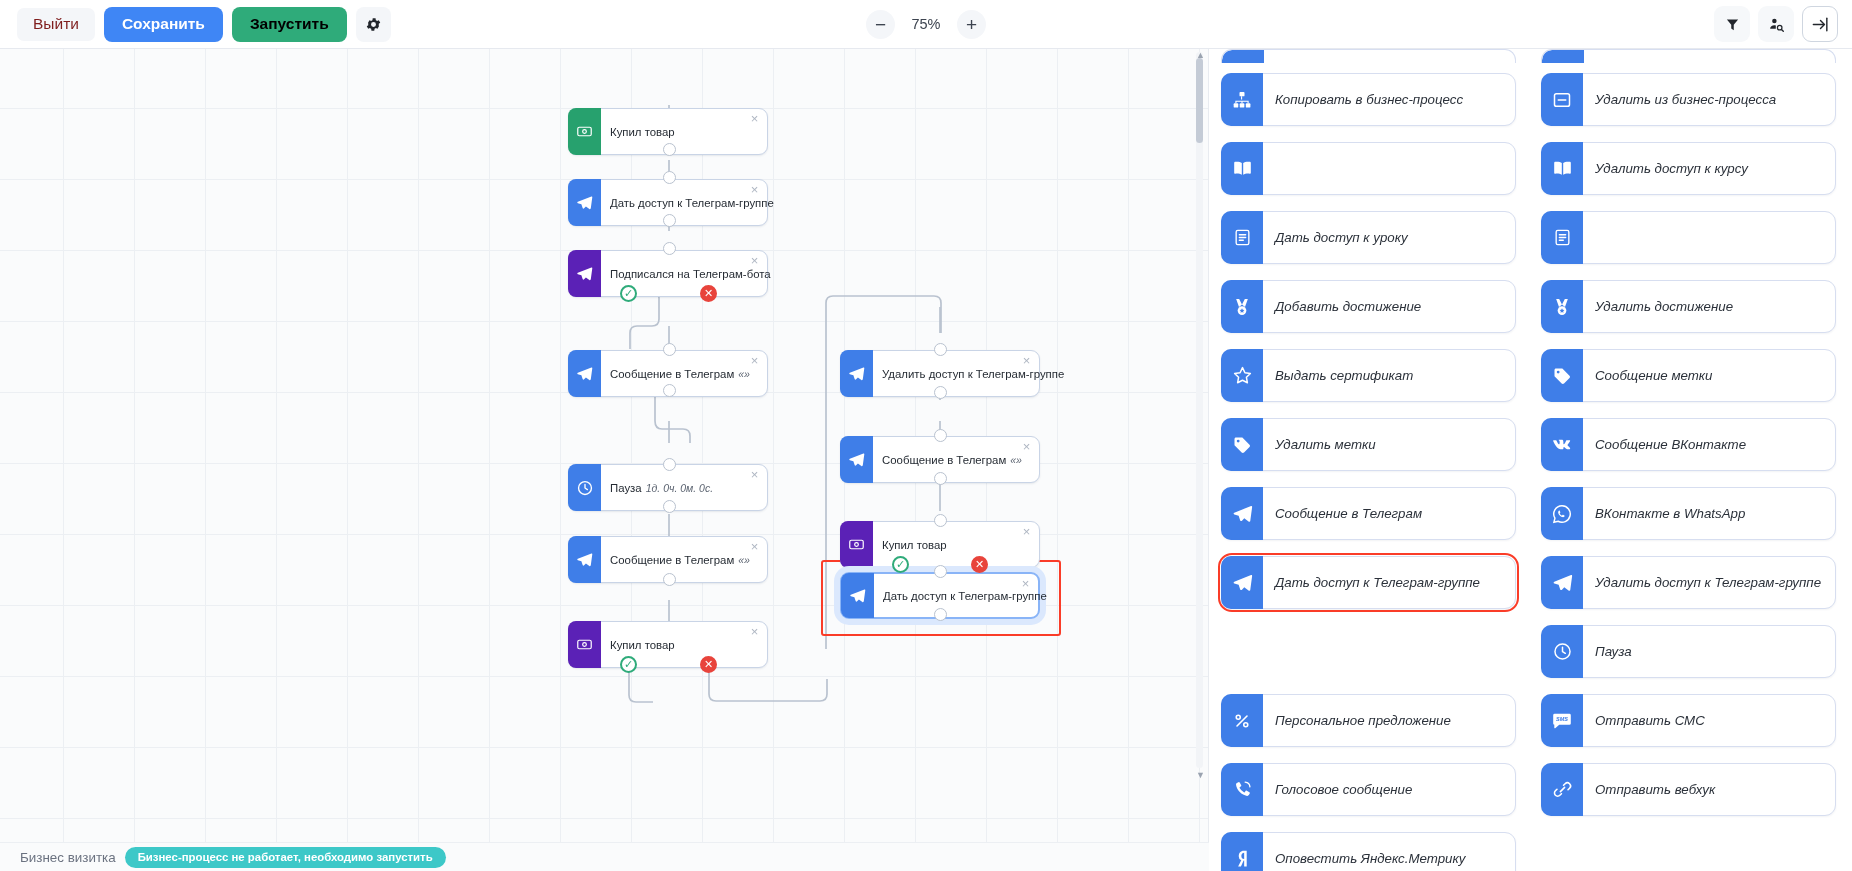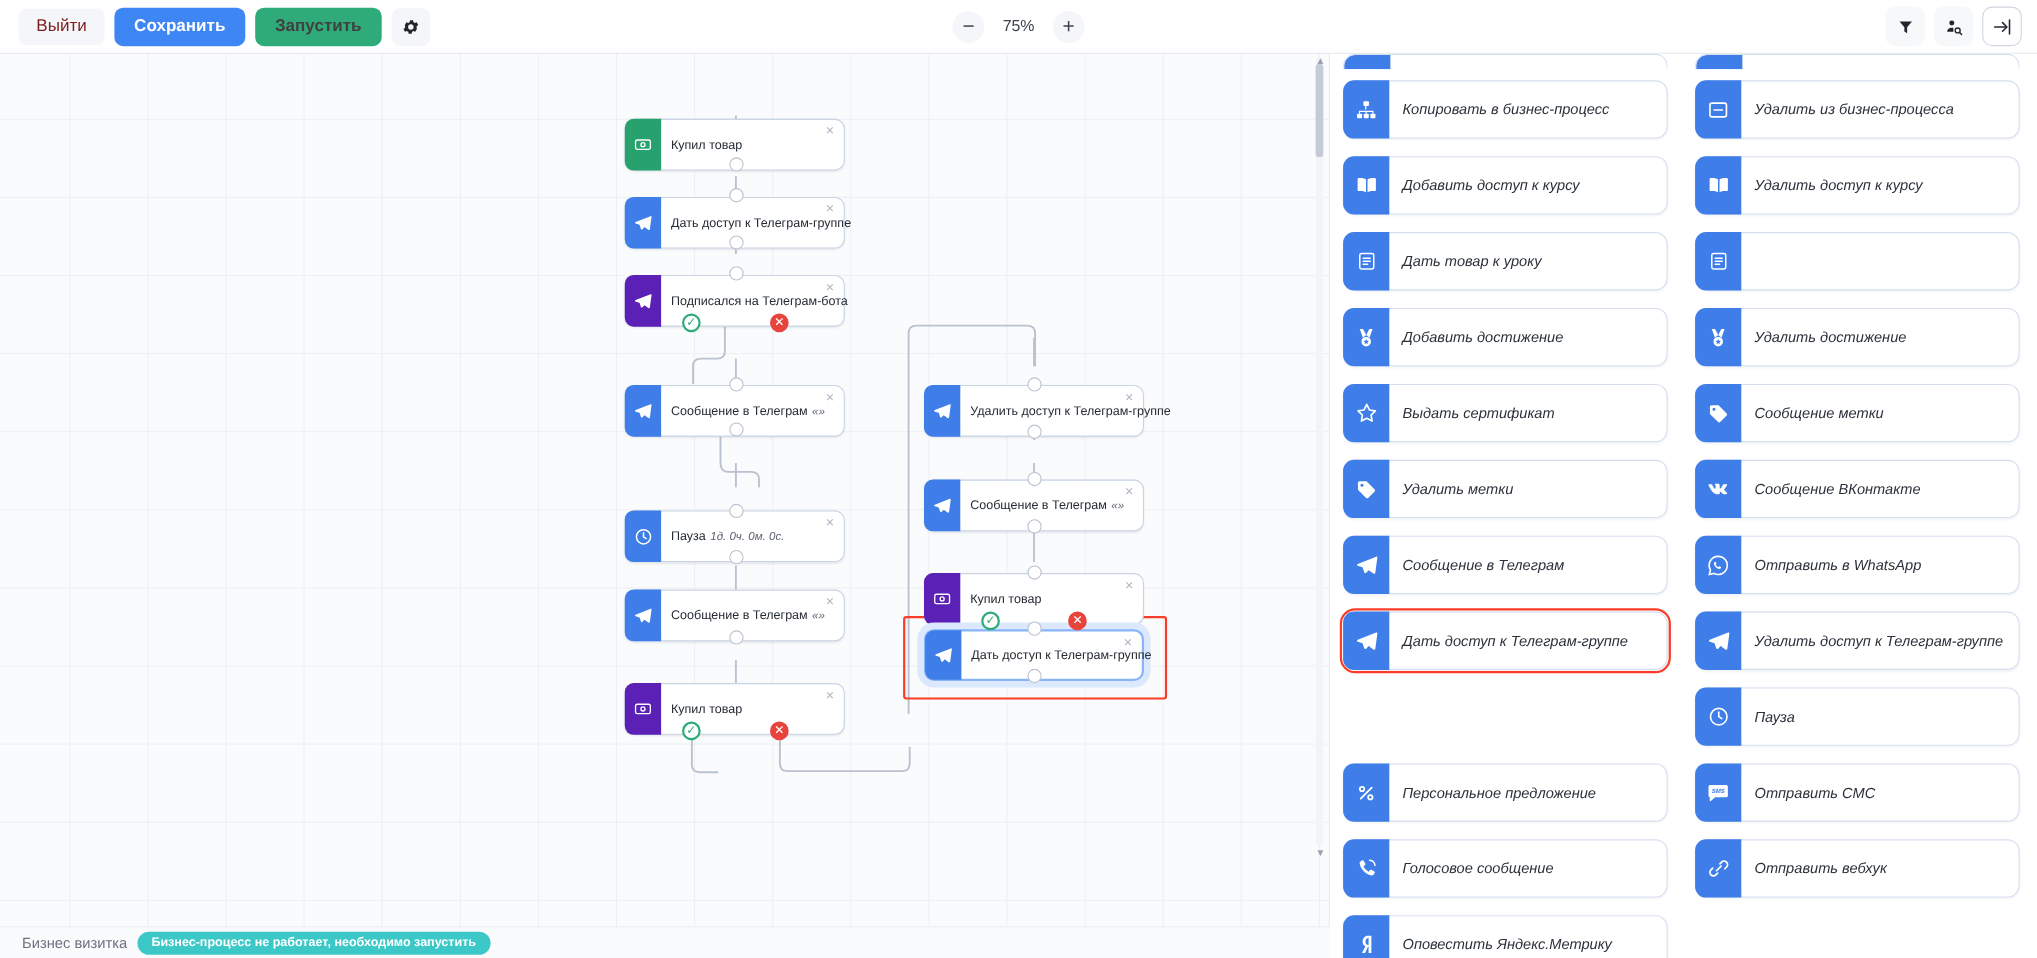--- a/index.html
+++ b/index.html
@@ -22,21 +22,21 @@
   .tb-left { display: flex; align-items: center; gap: 9px; padding-left: 17px; }
   .btn {
     border: none; outline: none; cursor: pointer;
     font-family: inherit; font-size: 15.5px; font-weight: 400;
     border-radius: 7px; padding: 0 16px; height: 33px;
     display: inline-flex; align-items: center; justify-content: center;
     white-space: nowrap;
   }
   .btn-exit { background: #f4f6f9; color: #7f1d1d; }
   .btn-save { background: #3f86f5; color: #ffffff; font-weight: 600; height: 35px; padding: 0 18px; border-radius: 8px;}
-  .btn-run  { background: #2fab7a; color: #404040; font-weight: 600; height: 35px; padding: 0 18px; border-radius: 8px;}
+  .btn-run  { background: #2fab7a; color: #000000; font-weight: 600; height: 35px; padding: 0 18px; border-radius: 8px;}
   .btn-gear { background: #f4f6f9; width: 35px; height: 35px; padding: 0; border-radius: 8px; }
 
   .tb-center {
     position: absolute; left: 50%; transform: translateX(-50%);
     display: flex; align-items: center; gap: 10px;
   }
   .zoom-circle {
     width: 29px; height: 29px; border-radius: 50%;
     background: #f4f6f9; display: flex; align-items: center; justify-content: center;
     cursor: pointer; color: #3d4450; font-size: 19px; line-height: 1;
@@ -471,40 +471,39 @@
         </div>
         <div class="pal-label">Удалить из бизнес-процесса</div>
       </div>
 
       <div class="pal-item">
         <div class="pal-ico">
           <svg width="21" height="21" viewBox="0 0 24 24" fill="#fff">
               <path d="M11.2 5.8C9.6 4.5 6.8 4 3.5 4.4c-.6.1-1 .6-1 1.2v11.2c0 .7.6 1.2 1.3 1.1 2.9-.3 5.6.1 7.4 1.3V5.8zm1.6 0v13.4c1.8-1.2 4.5-1.6 7.4-1.3.7.1 1.3-.4 1.3-1.1V5.6c0-.6-.4-1.1-1-1.2-3.3-.4-6.1.1-7.7 1.4z"></path>
             </svg>
         </div>
-        <div class="pal-label">Добавить доступ к курсу</div>
       </div>
 
       <div class="pal-item">
         <div class="pal-ico">
           <svg width="21" height="21" viewBox="0 0 24 24" fill="#fff">
               <path d="M11.2 5.8C9.6 4.5 6.8 4 3.5 4.4c-.6.1-1 .6-1 1.2v11.2c0 .7.6 1.2 1.3 1.1 2.9-.3 5.6.1 7.4 1.3V5.8zm1.6 0v13.4c1.8-1.2 4.5-1.6 7.4-1.3.7.1 1.3-.4 1.3-1.1V5.6c0-.6-.4-1.1-1-1.2-3.3-.4-6.1.1-7.7 1.4z"></path>
             </svg>
         </div>
         <div class="pal-label">Удалить доступ к курсу</div>
       </div>
 
       <div class="pal-item">
         <div class="pal-ico">
           <svg width="19" height="19" viewBox="0 0 24 24" fill="none" stroke="#fff" stroke-width="1.7">
               <rect x="4" y="3" width="16" height="18" rx="2"></rect>
               <path d="M8 8.5h8M8 12h8M8 15.5h5" stroke-linecap="round"></path>
             </svg>
         </div>
-        <div class="pal-label">Дать товар к уроку</div>
+        <div class="pal-label">Дать доступ к уроку</div>
       </div>
 
       <div class="pal-item">
         <div class="pal-ico">
           <svg width="19" height="19" viewBox="0 0 24 24" fill="none" stroke="#fff" stroke-width="1.7">
               <rect x="4" y="3" width="16" height="18" rx="2"></rect>
               <path d="M8 8.5h8M8 12h8M8 15.5h5" stroke-linecap="round"></path>
             </svg>
         </div>
       </div>
@@ -577,21 +576,21 @@
         <div class="pal-label">Сообщение в Телеграм</div>
       </div>
 
       <div class="pal-item">
         <div class="pal-ico">
           <svg width="22" height="22" viewBox="0 0 24 24" fill="none" stroke="#fff" stroke-width="1.6">
               <path d="M12 3a9 9 0 00-7.7 13.6L3.2 21l4.5-1.1A9 9 0 1012 3z"></path>
               <path d="M8.8 8.3c.3-.1.6 0 .8.4l.6 1.3c.1.3 0 .5-.2.7l-.4.4c-.1.2-.1.4 0 .6.4.7 1.2 1.5 1.9 1.9.2.1.4.1.6 0l.4-.5c.2-.2.5-.3.7-.2l1.3.6c.4.2.5.5.4.8-.2.7-.9 1.2-1.7 1.2-2.4 0-5.4-3-5.4-5.4 0-.8.4-1.5 1-1.8z" fill="#fff" stroke="none"></path>
             </svg>
         </div>
-        <div class="pal-label">Отправить в WhatsApp</div>
+        <div class="pal-label">ВКонтакте в WhatsApp</div>
       </div>
 
       <div class="pal-item highlight">
         <div class="pal-ico">
           <svg width="21" height="21" viewBox="0 0 24 24" fill="#fff">
               <path d="M21.8 3.5L2.6 11c-1 .4-1 1.7.1 2l4.9 1.5 1.8 5.4c.3.9 1.4 1 2 .3l2.6-2.7 4.9 3.6c.8.6 1.9.1 2-.9L23 4.7c.2-1-.6-1.6-1.2-1.2z"></path>
             </svg>
         </div>
         <div class="pal-label">Дать доступ к Телеграм-группе</div>
       </div>

